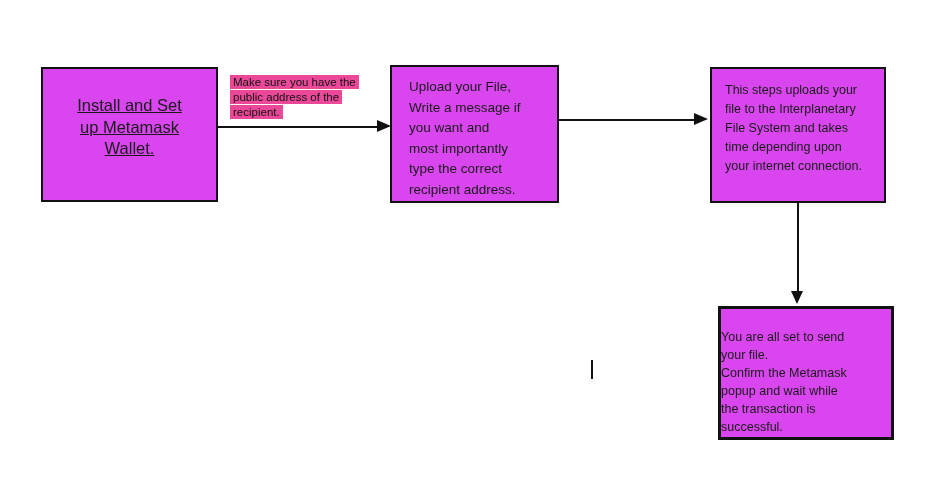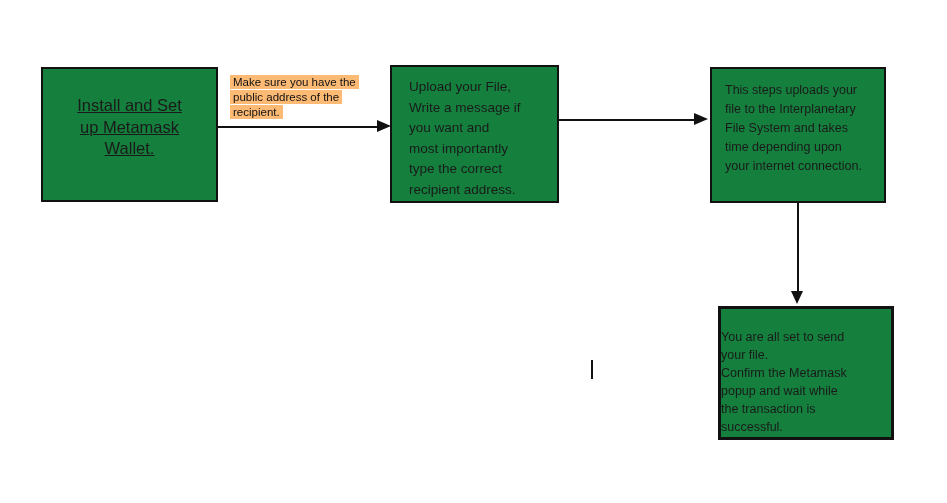--- a/index.html
+++ b/index.html
@@ -10,21 +10,21 @@
     color: #1a1a1a;
     overflow: hidden;
   }
   .canvas {
     position: relative;
     width: 947px; height: 503px;
     background: #ffffff;
   }
   .node {
     position: absolute;
-    background: #15803d;
+    background: #d946ef;
     border: 2.5px solid #111111;
     box-sizing: border-box;
   }
   .node-text {
     white-space: pre-line;
     color: #1a1a1a;
   }
   .node1 { left: 41px;  top: 67px;  width: 177px; height: 135px; }
   .node1 .node-text {
     padding-top: 26px; text-align: center;
@@ -45,21 +45,21 @@
     padding: 19px 4px 0 0;
     font-size: 12.5px; line-height: 18px;
   }
   .note {
     position: absolute;
     font-size: 11.5px;
     line-height: 15px;
   }
   .note .hl {
     white-space: pre-line;
-    background: #fdba74;
+    background: #ec4899;
     padding: 1px 3px;
     -webkit-box-decoration-break: clone;
     box-decoration-break: clone;
     color: #111111;
   }
   .note1 { left: 230px; top: 75px; }
   .note2 { left: 568px; top: 71px; }
   .shape { position: absolute; }
   .arrow-line-h { position: absolute; height: 2.5px; background: #111111; }
   .arrow-line-v { position: absolute; width: 2.5px;  background: #111111; }

